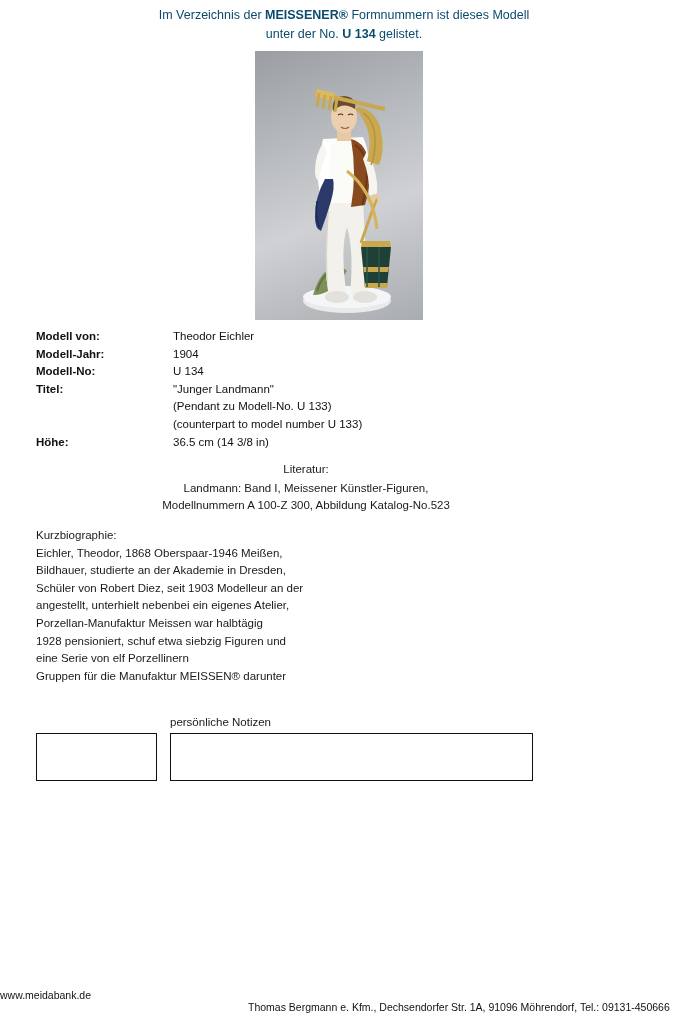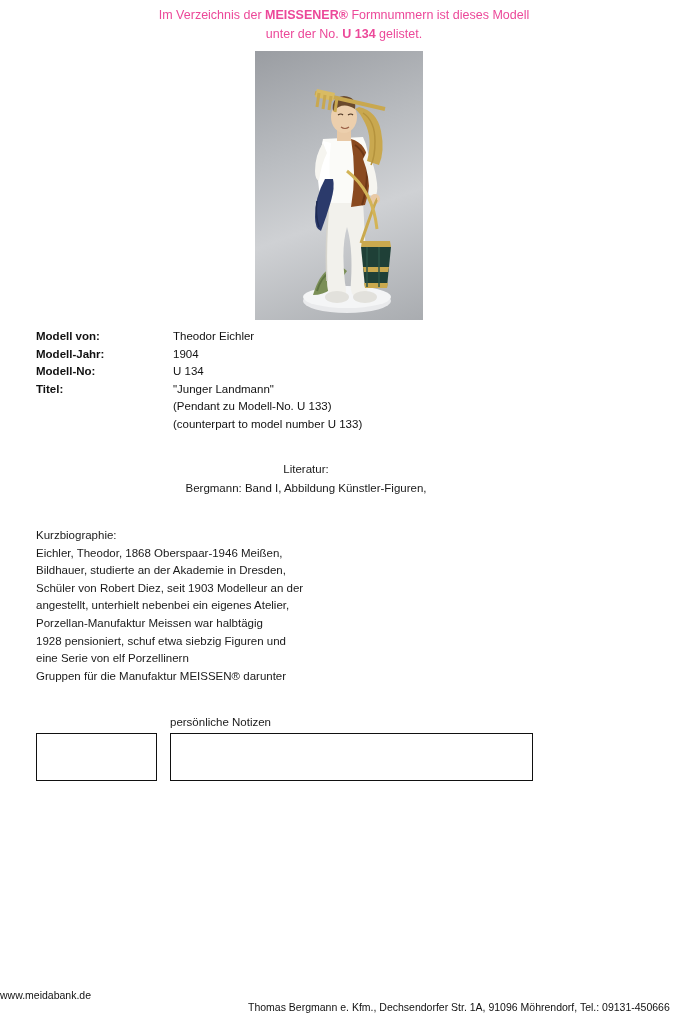--- a/index.html
+++ b/index.html
@@ -20,21 +20,21 @@
     width: 688px;
     height: 1020px;
   }
   
   .header {
     width: 100%;
     text-align: center;
     padding-top: 6px;
     font-size: 12.5px;
     line-height: 19px;
-    color: #ec4899;
+    color: #0c4a6e;
   }
   .header .line {
     display: block;
   }
   .header .bold {
     font-weight: bold;
   }
   
   .figure-wrap {
     position: absolute;
@@ -254,25 +254,30 @@
       <div class="value">"Junger Landmann"</div>
     </div>
     <div class="row">
       <div class="label"></div>
       <div class="value sub">(Pendant zu Modell-No. U 133)</div>
     </div>
     <div class="row">
       <div class="label"></div>
       <div class="value sub">(counterpart to model number U 133)</div>
     </div>
+    <div class="row">
+      <div class="label">Höhe:</div>
+      <div class="value">36.5 cm (14 3/8 in)</div>
+    </div>
   </div>
 
   <div class="lit">
     <div class="head">Literatur:</div>
-    <div>Bergmann: Band I, Abbildung Künstler-Figuren,</div>
+    <div>Landmann: Band I, Meissener Künstler-Figuren,</div>
+    <div>Modellnummern A 100-Z 300, Abbildung Katalog-No.523</div>
   </div>
 
   <div class="bio">
     <div class="head">Kurzbiographie:</div>
     <span class="bline">Eichler, Theodor, 1868 Oberspaar-1946 Meißen,</span>
     <span class="bline">Bildhauer, studierte an der Akademie in Dresden,</span>
     <span class="bline">Schüler von Robert Diez, seit 1903 Modelleur an der</span>
     <span class="bline">angestellt, unterhielt nebenbei ein eigenes Atelier,</span>
     <span class="bline">Porzellan-Manufaktur Meissen war halbtägig</span>
     <span class="bline">1928 pensioniert, schuf etwa siebzig Figuren und</span>

